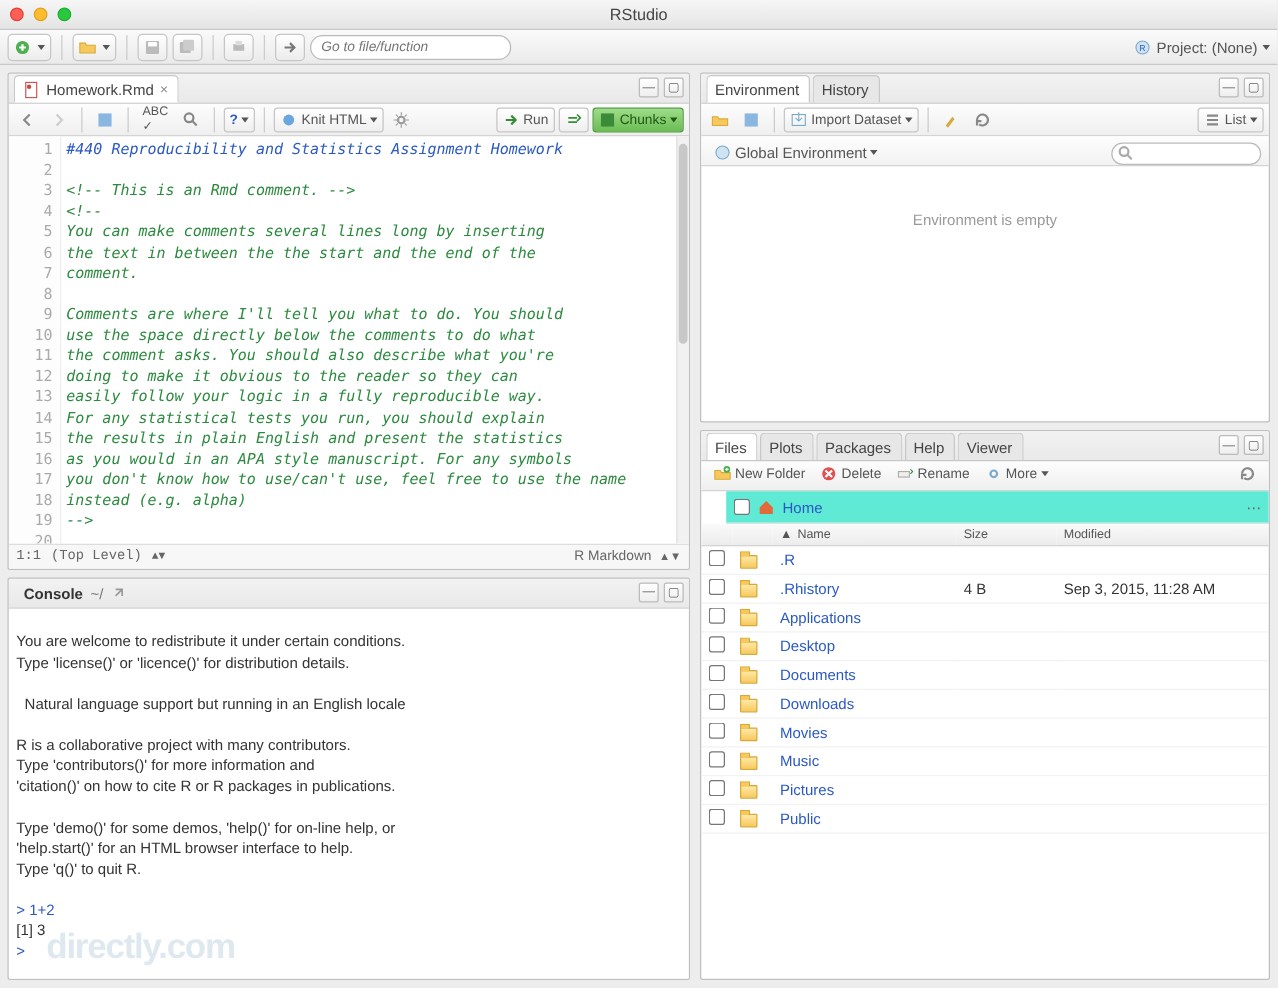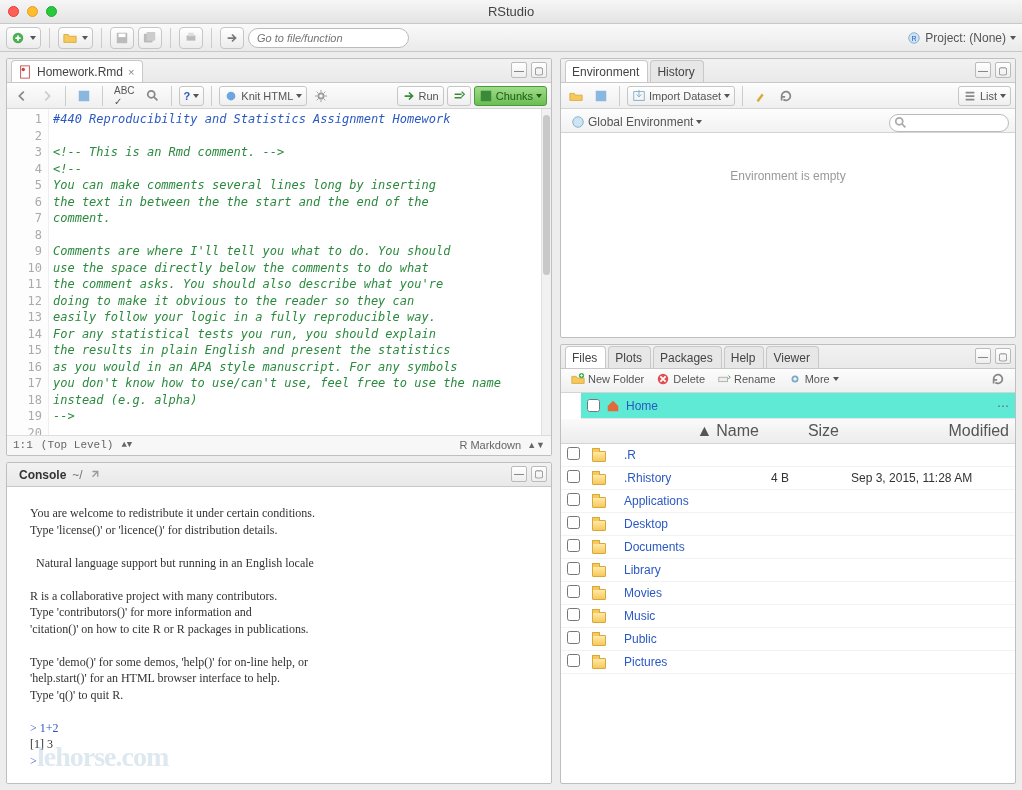--- a/index.html
+++ b/index.html
@@ -38,34 +38,34 @@
 .editor { flex: 1; display: flex; overflow: hidden; font-family: "Monaco","Menlo","Consolas",monospace; font-size: 12px; line-height: 16.5px; }
 .gutter { width: 42px; background: #fdfdfd; color: #aaa; text-align: right; padding: 2px 6px 2px 2px; border-right: 1px solid #eee; }
 .code { flex: 1; padding: 2px 4px; white-space: pre; color: #333; overflow: hidden; position:relative;}
 .code .hl-title { color: #2b59c3; font-style: italic; }
 .code .comment { color: #2b8a3e; font-style: italic; }
 .editor-scroll { width: 10px; background:#f1f1f1; border-left:1px solid #e0e0e0; position:relative;}
 .editor-scroll .thumb { position:absolute; left:1px; right:1px; top:6px; height:160px; background:#c8c8c8; border-radius:5px;}
 .statusline { height: 20px; display: flex; align-items: center; justify-content: space-between; padding: 0 6px; font-size: 11px; color: #666; background:#f7f7f7; border-top: 1px solid #ddd; }
 .statusline .sl-left { display:flex; gap:8px; align-items:center;font-family:Liberation Mono, monospace;}
 .statusline .sl-right { display:flex; gap:6px; align-items:center;}
-.console-body { flex: 1; font-family: Liberation Serif, serif; font-size: 12px; line-height: 16.5px; padding: 2px 23px; overflow:hidden; white-space: pre-wrap; color:#333; background:#fff; position:relative;}
+.console-body { flex: 1; font-family: Liberation Sans, sans-serif; font-size: 12px; line-height: 16.5px; padding: 2px 6px; overflow:hidden; white-space: pre-wrap; color:#333; background:#fff; position:relative;}
 .console-body .prompt { color:#2b59c3;}
 .console-body .input { color:#2b59c3;}
 .watermark { position:absolute; bottom:18px; left:30px; font-size:28px; font-weight:700; color:rgba(160,190,210,0.35); letter-spacing:-1px; pointer-events:none;}
 .env-empty { flex:1; display:flex; align-items:flex-start; justify-content:center; color:#999; padding-top:36px; font-size:12px;}
 .envbar2 { height:24px; border-bottom:1px solid #d4d4d4; display:flex; align-items:flex-end; padding:0 6px; gap:4px; font-size:12px; background:linear-gradient(#fdfdfd,#f2f2f2);}
 .search-input { height:18px; border:1px solid #bbb; border-radius:9px; padding:0 8px 0 22px; font-size:11px; background:#fff; width:120px;}
 .search-wrap { position:relative; }
 .search-wrap svg { position:absolute; left:5px; top:2px;}
 .filesbar { height:24px; display:flex; align-items:flex-start; padding:0 6px; gap:4px; border-bottom:1px solid #d4d4d4; background:linear-gradient(#fdfdfd,#efefef); font-size:11px;}
 .breadcrumb { height:26px; display:flex; align-items:center; gap:6px; padding:0 6px; border-bottom:1px solid #e6e6e6; font-size:12px; background:#5eead4; position:relative;margin-left:20px;}
 .filetable { flex:1; overflow:auto; font-size:12px;}
 .filetable table { width:100%; border-collapse:collapse;}
-.filetable th { text-align:right; font-weight:normal; color:#555; background:linear-gradient(#fafafa,#ececec); border-bottom:1px solid #d4d4d4; padding:3px 6px; font-size:16px;}
+.filetable th { text-align:left; font-weight:normal; color:#555; background:linear-gradient(#fafafa,#ececec); border-bottom:1px solid #d4d4d4; padding:3px 6px; font-size:10px;}
 .filetable td { padding:3px 6px; border-bottom:1px solid #f2f2f2;}
 .filename { color:#2b59c3; cursor:pointer;}
 .foldericon { display:inline-block; width:14px; height:11px; background:linear-gradient(#ffe9a8,#f7c95d); border:1px solid #d6a93a; border-radius:1px; margin-right:6px; vertical-align:middle; position:relative;}
 .foldericon::before { content:""; position:absolute; left:-1px; top:-4px; width:6px; height:3px; background:#f7c95d; border:1px solid #d6a93a; border-bottom:none; border-radius:1px 1px 0 0;}
 .chk { width:13px; height:13px;}
 svg.icon { width:14px; height:14px; }
 .col-name { width:auto;}
 .col-size { width:80px;}
 .col-mod { width:170px;}
 .sort-caret { margin-right:4px;}
@@ -287,21 +287,21 @@
 R is a collaborative project with many contributors.
 Type 'contributors()' for more information and
 'citation()' on how to cite R or R packages in publications.
 
 Type 'demo()' for some demos, 'help()' for on-line help, or
 'help.start()' for an HTML browser interface to help.
 Type 'q()' to quit R.
 </span>
 <span class="prompt">&gt;</span> <span class="input">1+2</span>
 <span>[1] 3</span>
-<span class="prompt">&gt;</span> <span class="watermark">lehorse.com</span>
+<span class="prompt">&gt;</span> <span class="watermark">directly.com</span>
         </div>
       </div>
     </div>
 
     <div class="col right">
 
       <div class="pane" style="flex:0.7;">
         <div class="tabstrip">
           <div class="tab">
               <span>Environment</span>
@@ -486,49 +486,49 @@
                 <tr>
                   <td><input type="checkbox" class="chk" style=""></td>
                   <td><span class="foldericon"></span></td>
                   <td><span class="filename">Documents</span></td>
                   <td><span></span></td>
                   <td><span></span></td>
                 </tr>
                 <tr>
                   <td><input type="checkbox" class="chk" style=""></td>
                   <td><span class="foldericon"></span></td>
-                  <td><span class="filename">Library</span></td>
+                  <td><span class="filename">Downloads</span></td>
                   <td><span></span></td>
                   <td><span></span></td>
                 </tr>
                 <tr>
                   <td><input type="checkbox" class="chk" style=""></td>
                   <td><span class="foldericon"></span></td>
                   <td><span class="filename">Movies</span></td>
                   <td><span></span></td>
                   <td><span></span></td>
                 </tr>
                 <tr>
                   <td><input type="checkbox" class="chk" style=""></td>
                   <td><span class="foldericon"></span></td>
                   <td><span class="filename">Music</span></td>
                   <td><span></span></td>
                   <td><span></span></td>
                 </tr>
                 <tr>
                   <td><input type="checkbox" class="chk" style=""></td>
                   <td><span class="foldericon"></span></td>
+                  <td><span class="filename">Pictures</span></td>
+                  <td><span></span></td>
+                  <td><span></span></td>
+                </tr>
+                <tr>
+                  <td><input type="checkbox" class="chk" style=""></td>
+                  <td><span class="foldericon"></span></td>
                   <td><span class="filename">Public</span></td>
-                  <td><span></span></td>
-                  <td><span></span></td>
-                </tr>
-                <tr>
-                  <td><input type="checkbox" class="chk" style=""></td>
-                  <td><span class="foldericon"></span></td>
-                  <td><span class="filename">Pictures</span></td>
                   <td><span></span></td>
                   <td><span></span></td>
                 </tr>
               </tbody>
           </table>
         </div>
       </div>
     </div>
   </div>
 </div>

